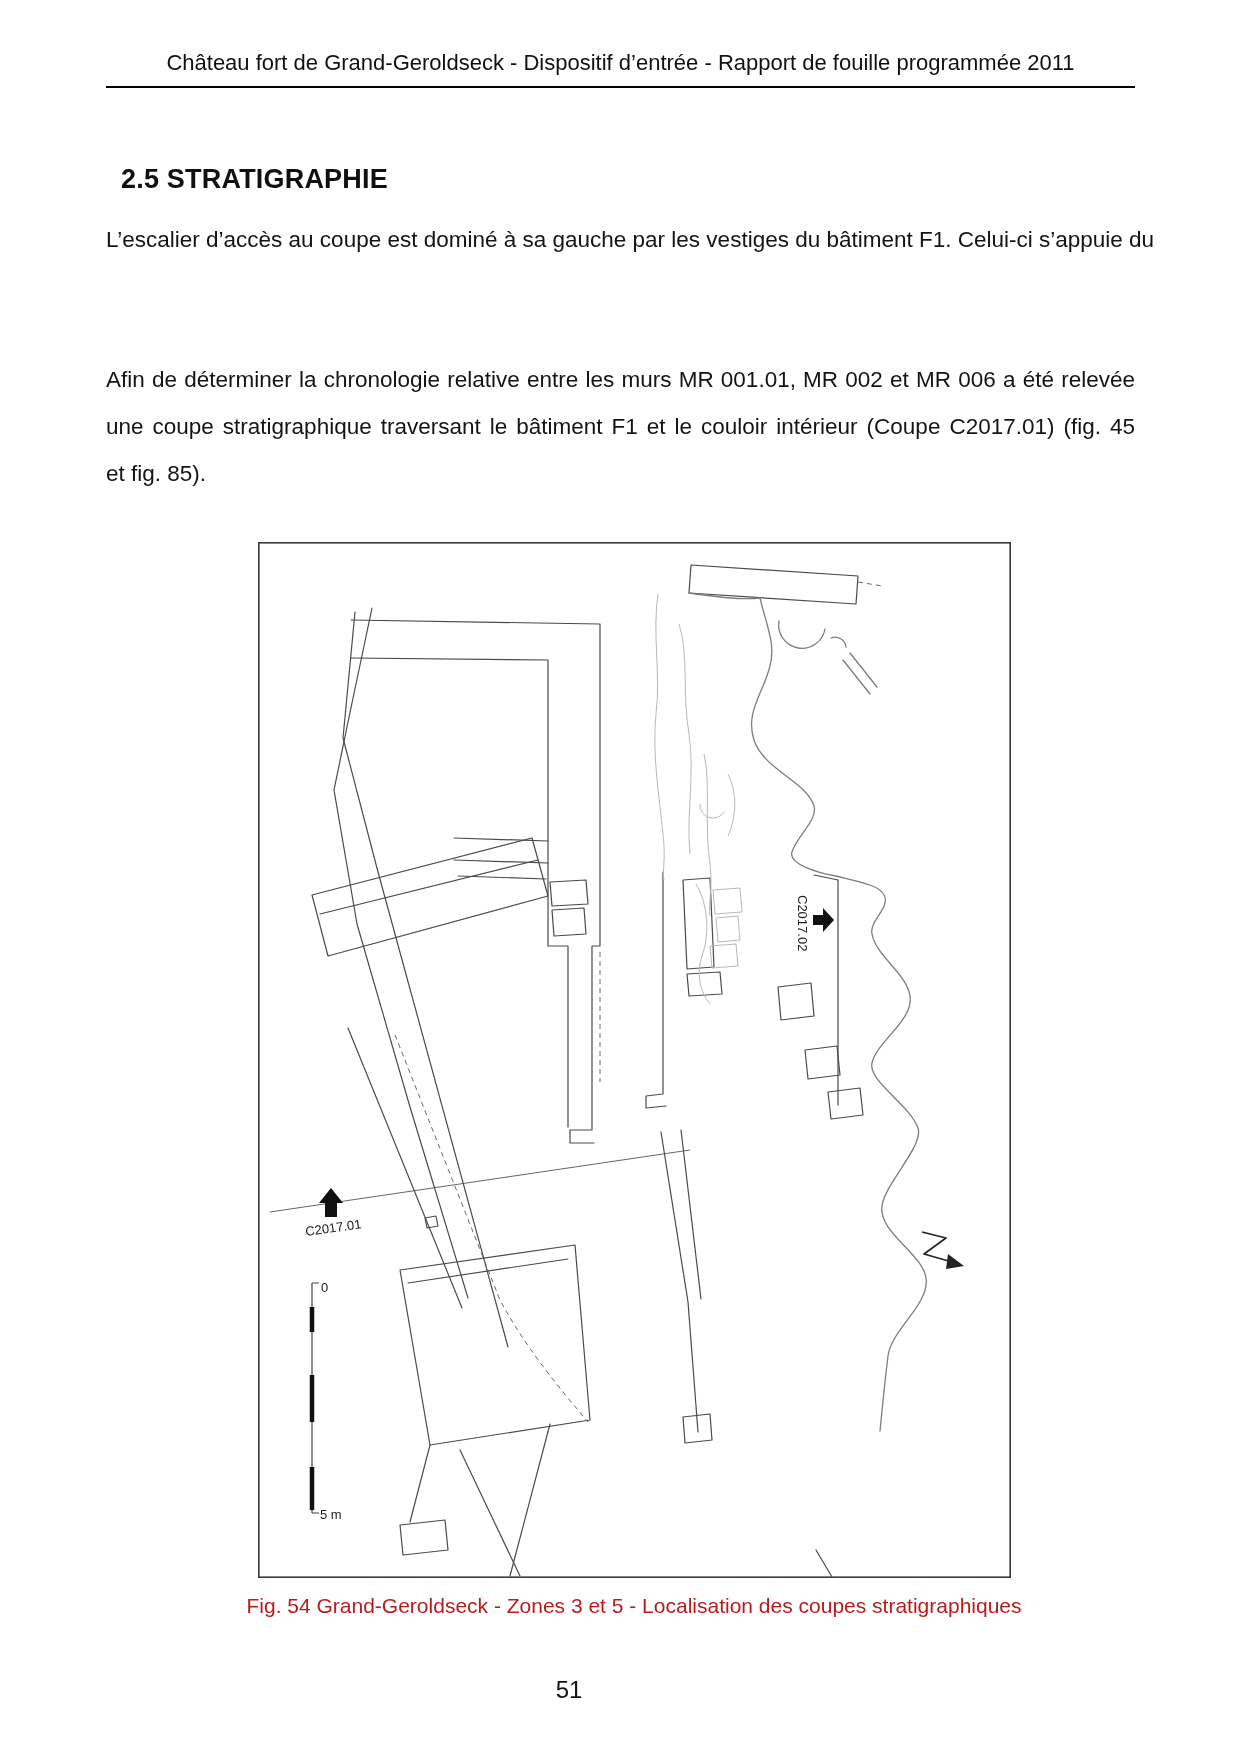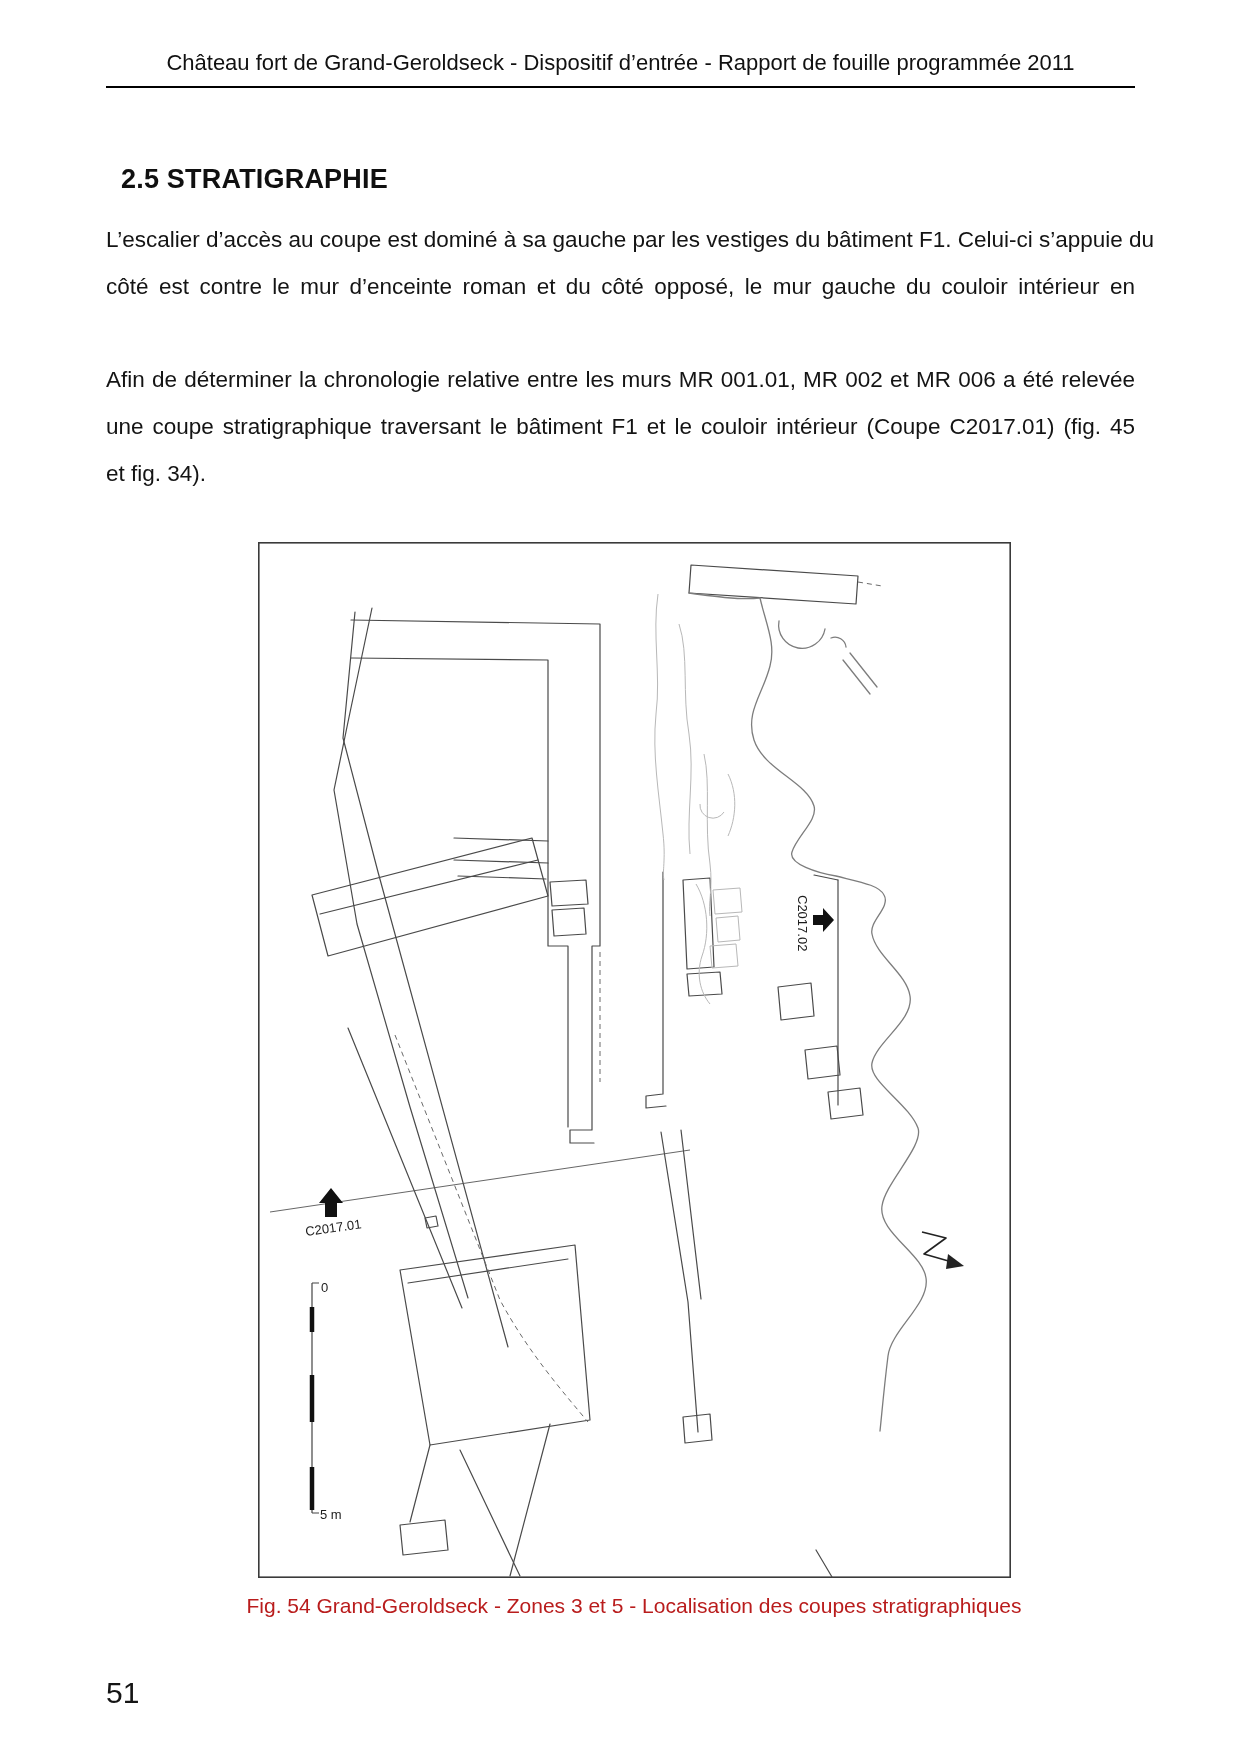--- a/index.html
+++ b/index.html
@@ -34,42 +34,41 @@
 
   .figure-wrap { left: 258px; top: 542px; width: 753px; height: 1036px; }
   .figure-wrap svg { display: block; }
 
   .fig-caption {
     left: 106px; top: 1594px; width: 1056px;
     font-size: 21px; text-align: center; color: #b91c1c;
   }
   .page-number {
     left: 106px; top: 1676px; width: 926px;
-    font-size: 30px; text-align: left; color: #141414;
+    font-size: 24px; text-align: center; color: #141414;
   }
 
   .plan-label { font-size: 13px; fill: #1c1c1c; font-family: "Liberation Sans", sans-serif; }
 </style>
 </head>
 <body>
 
 <div class="abs header-title">Château fort de Grand-Geroldseck - Dispositif d’entrée - Rapport de fouille programmée 2011</div>
 <div class="abs header-rule"></div>
 
 <div class="abs section-heading">2.5 STRATIGRAPHIE</div>
 
 <div class="abs para para1">
   <span class="ln jline">L’escalier d’accès au coupe est dominé à sa gauche par les vestiges du bâtiment F1. Celui-ci s’appuie du</span>
-  <span class="ln jline">côté est contre le mur d’enceinte roman et du côté opposé, le mur gauche du couloir intérieur en</span>
 </div>
 
 <div class="abs para para2">
   <span class="ln jline">Afin de déterminer la chronologie relative entre les murs MR 001.01, MR 002 et MR 006 a été relevée</span>
   <span class="ln jline">une coupe stratigraphique traversant le bâtiment F1 et le couloir intérieur (Coupe C2017.01) (fig. 45</span>
-  <span class="ln">et fig. 34).</span>
+  <span class="ln">et fig. 85).</span>
 </div>
 
 <div class="abs figure-wrap">
   <svg width="753" height="1036" viewBox="0 0 753 1036">
 
     <rect x="0.8" y="0.8" width="751.4" height="1034.4" fill="#ffffff" stroke="#3a3a3a" stroke-width="1.6"></rect>
 
     <g fill="none" stroke="#4a4a4a" stroke-width="1.2" stroke-linejoin="round" stroke-linecap="round">
 
       <path d="M114 66 L90 180 L76 248 L99 382 L152 565 L210 756"></path>

